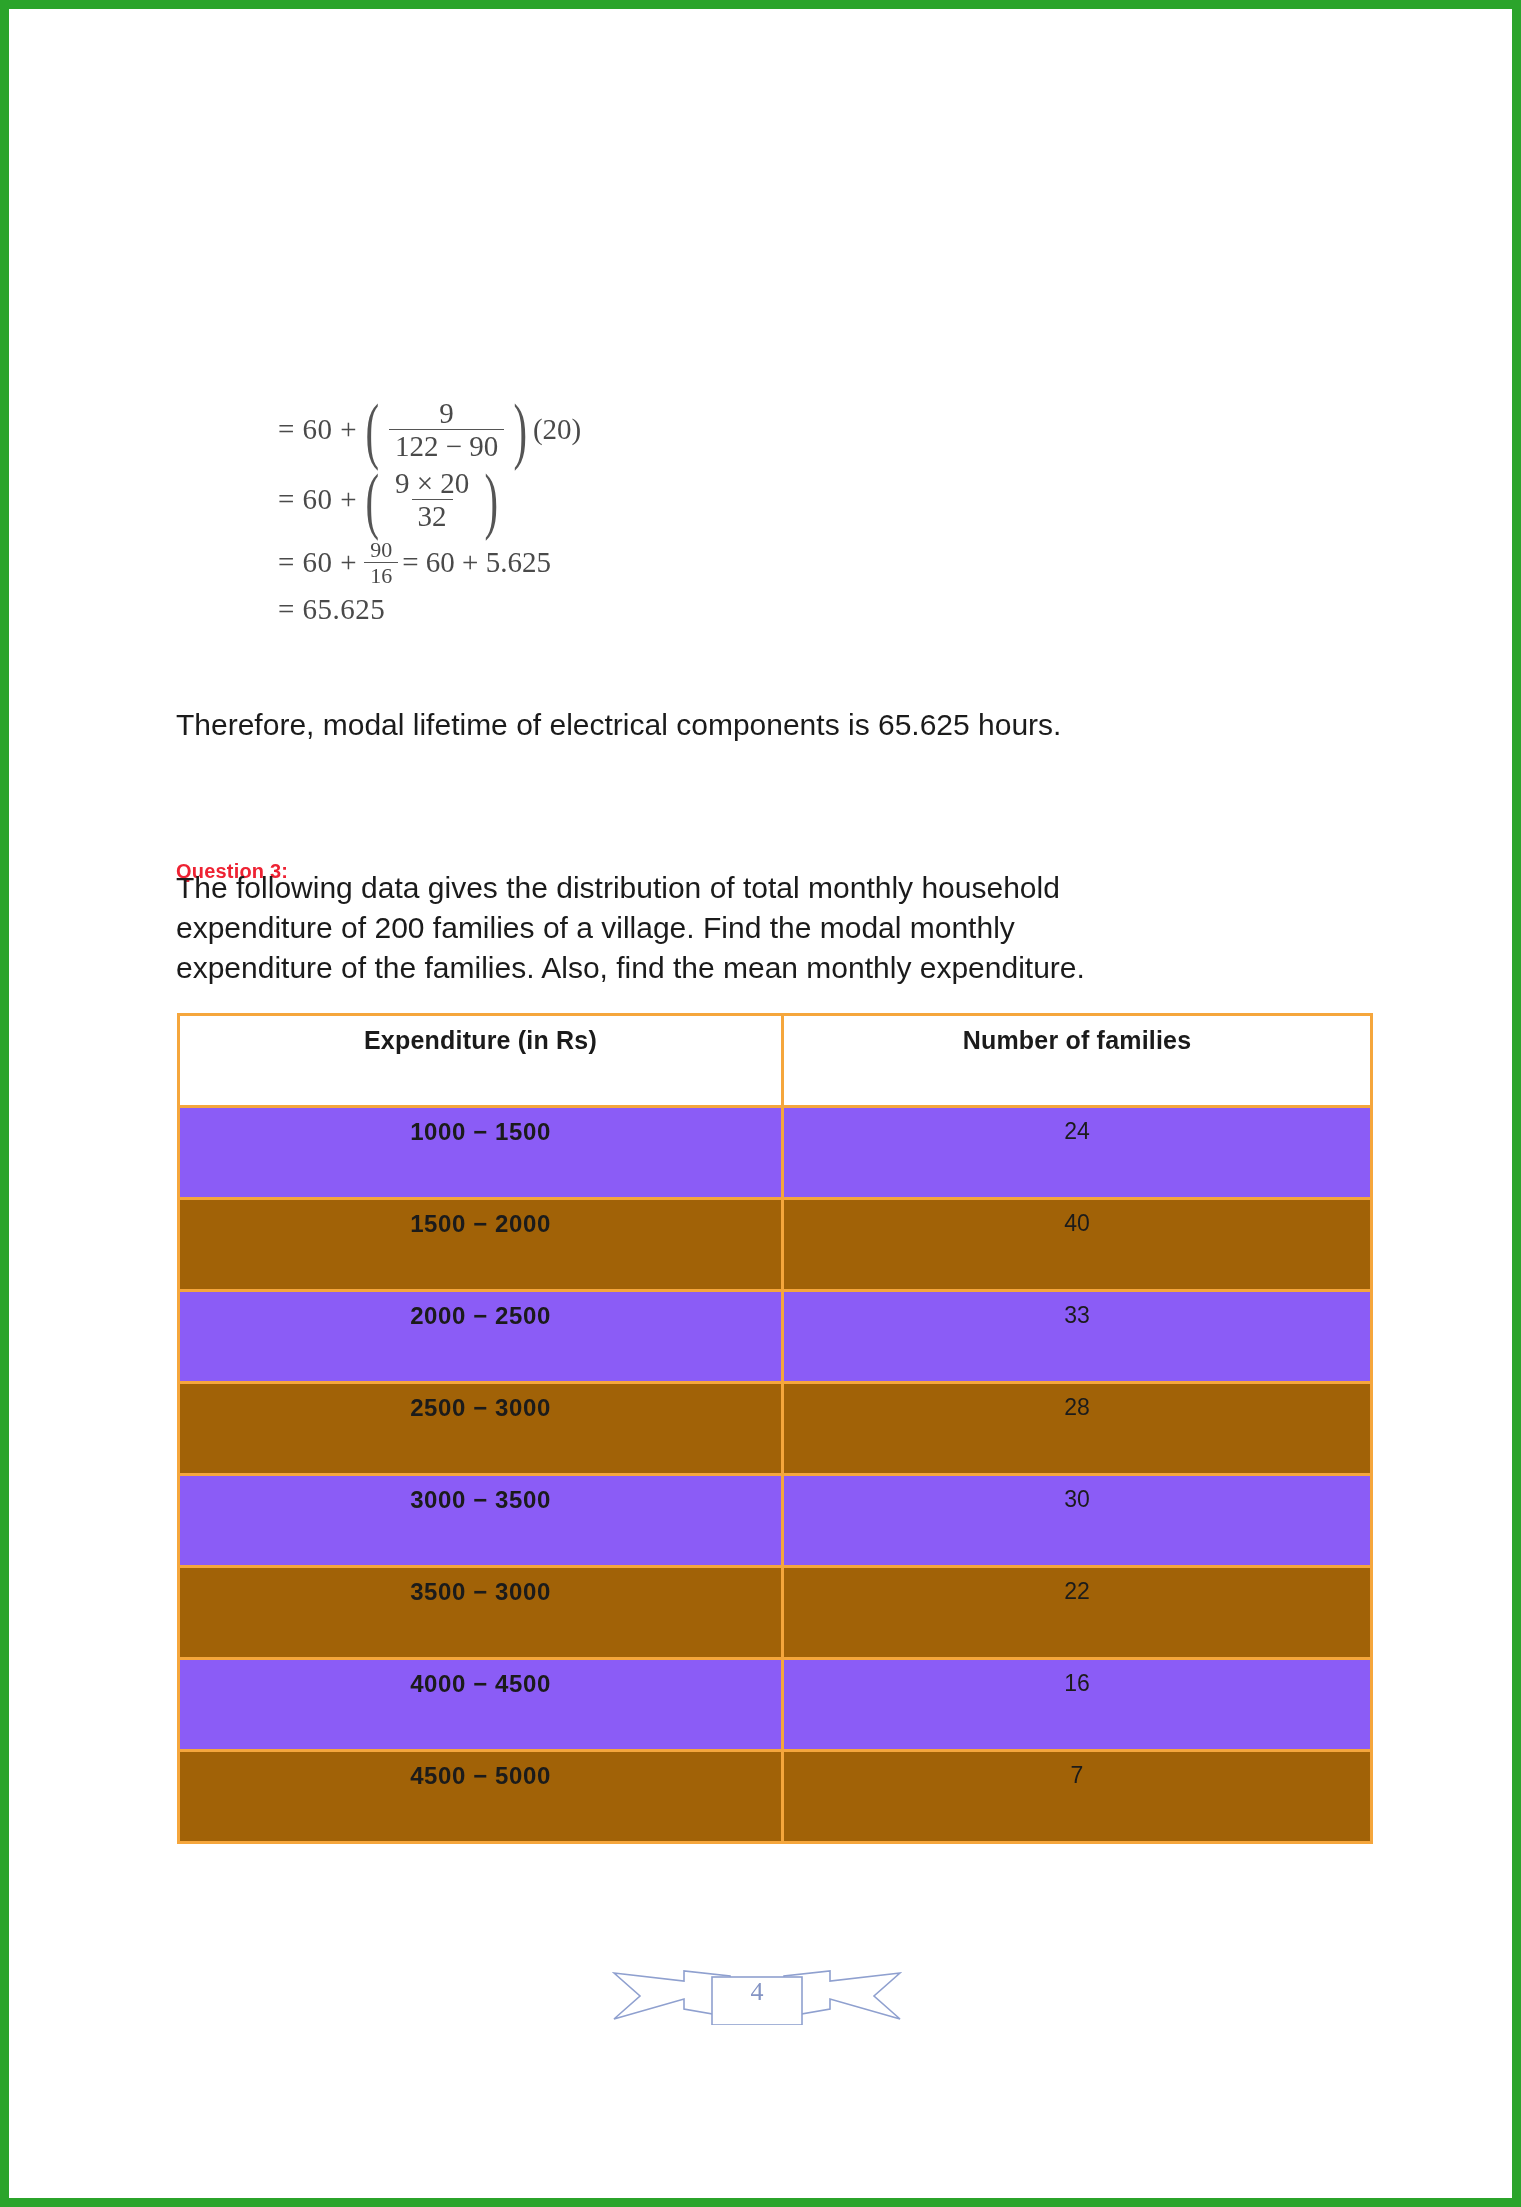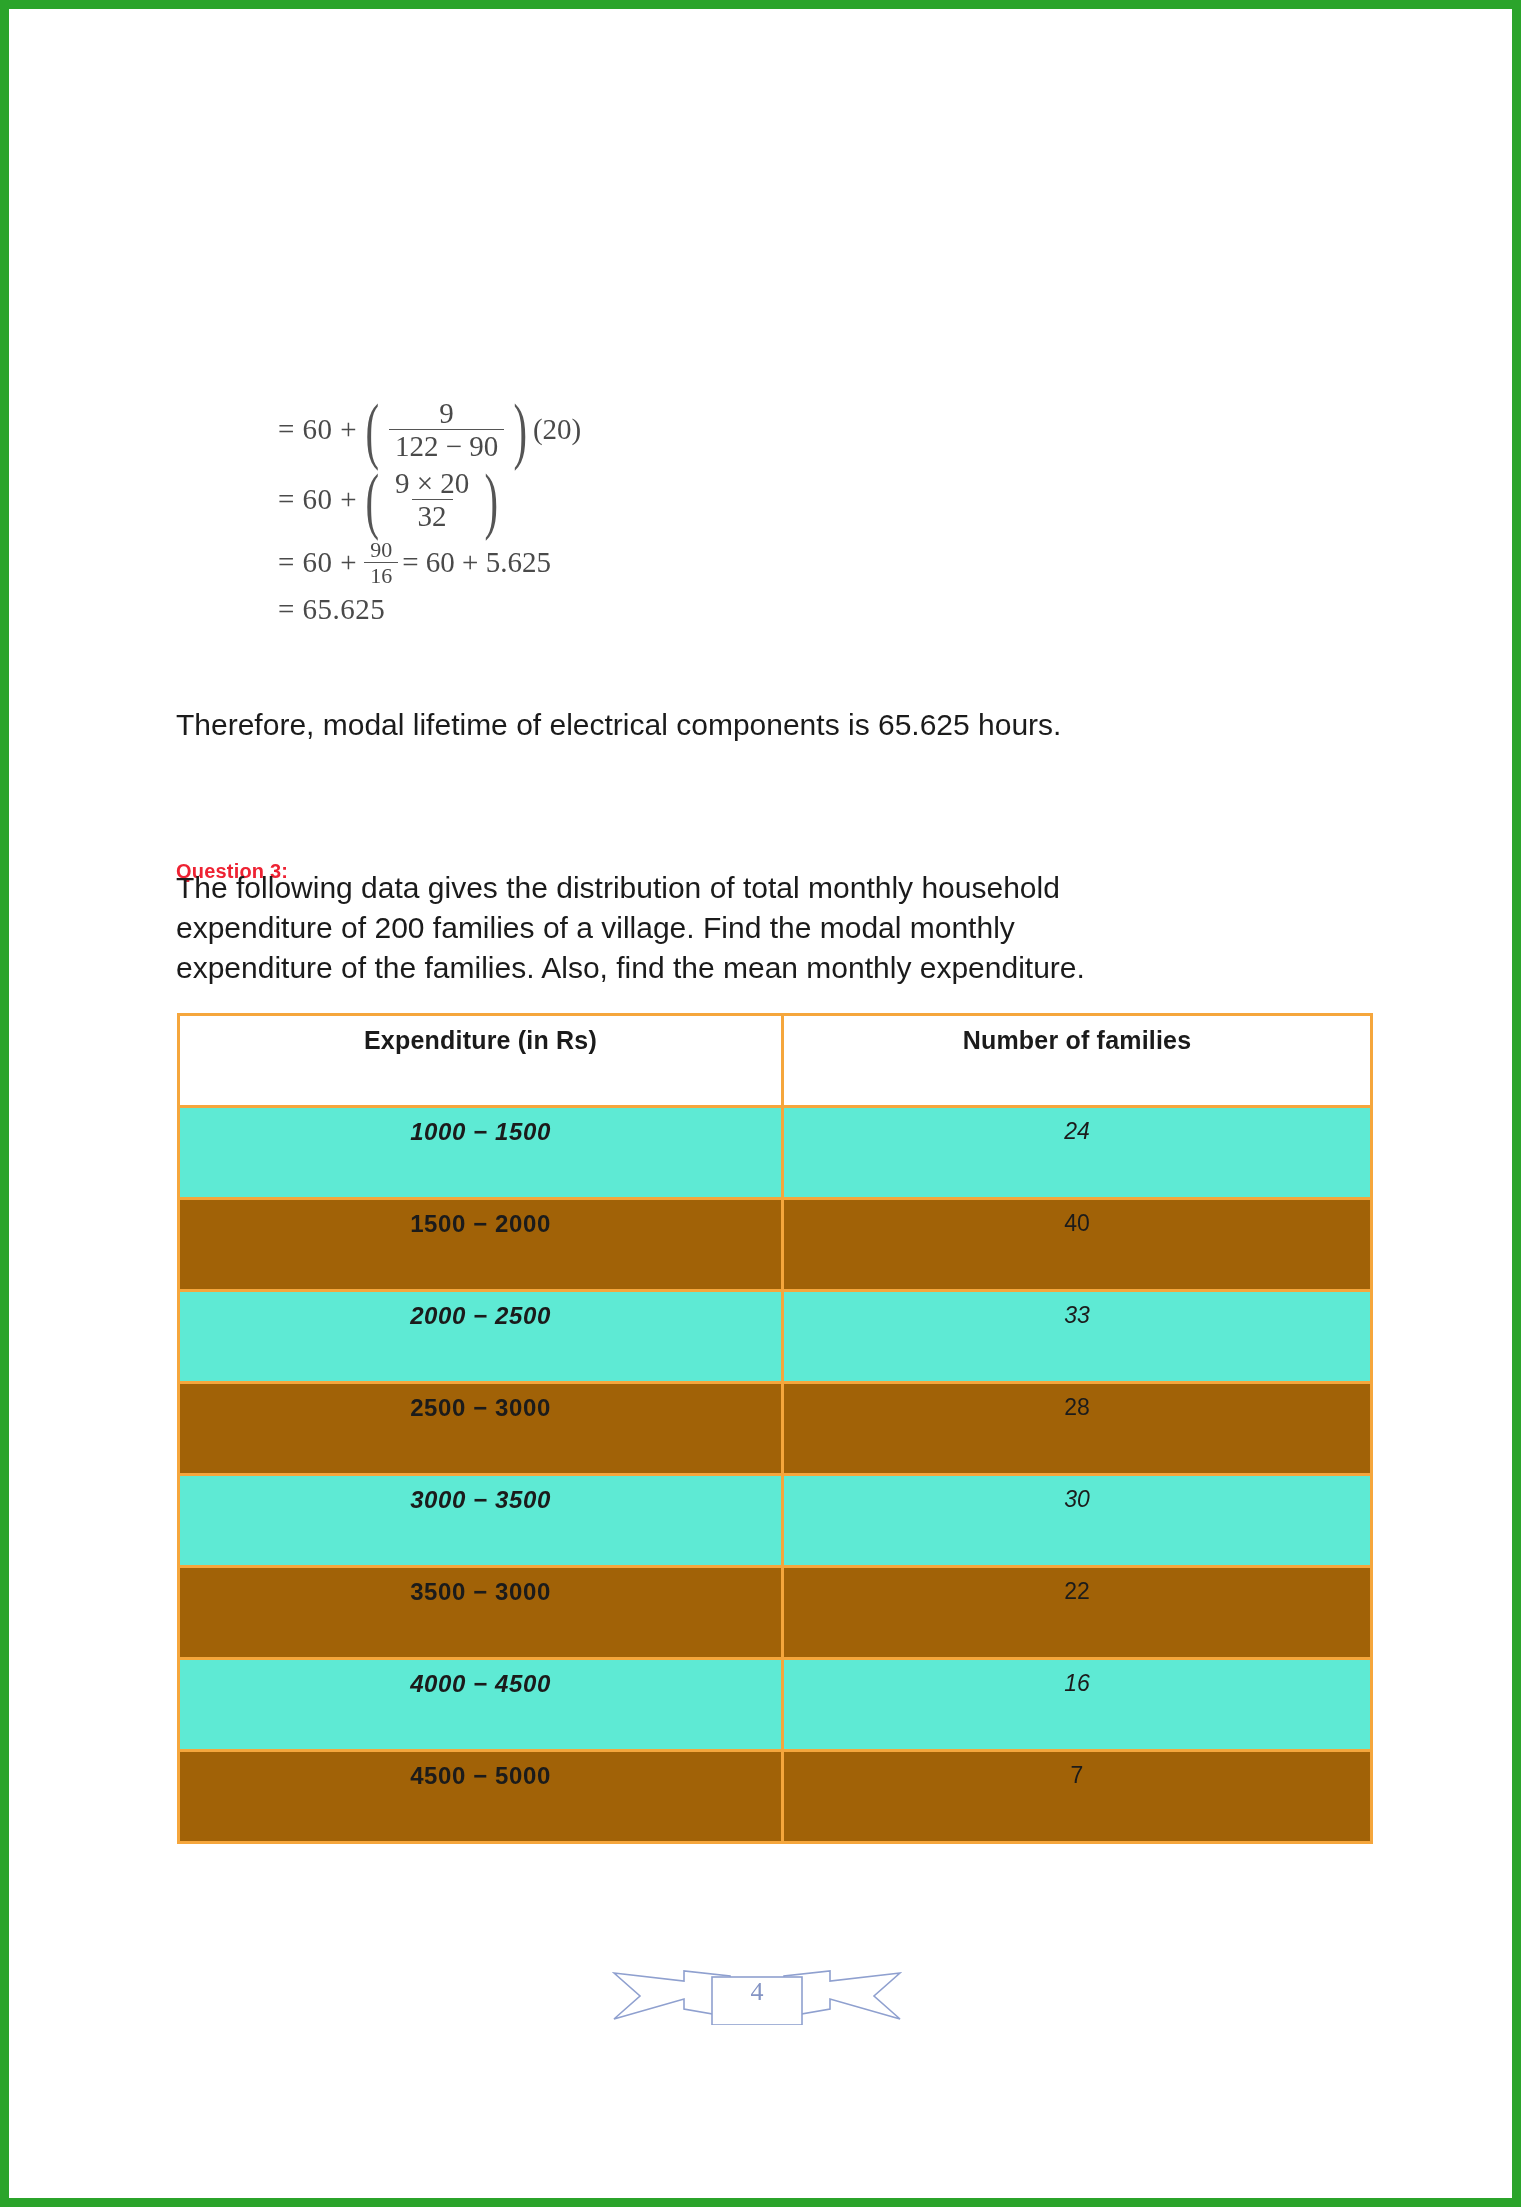--- a/index.html
+++ b/index.html
@@ -135,21 +135,21 @@
     font-size: 24px;
     font-weight: bold;
     color: #1b1b1b;
     letter-spacing: 0.6px;
   }
   .data-table td.count {
     font-size: 23px;
     font-weight: normal;
     color: #1b1b1b;
   }
-  .data-table tr.odd td { background: #5eead4; font-style: italic; }
+  .data-table tr.odd td { background: #8b5cf6; }
   .data-table tr.even td { background: #a16207; margin-left: 44px; }
 
   
   .ribbon {
     position: absolute;
     left: 612px;
     top: 1947px;
     width: 290px;
     height: 78px;
   }

